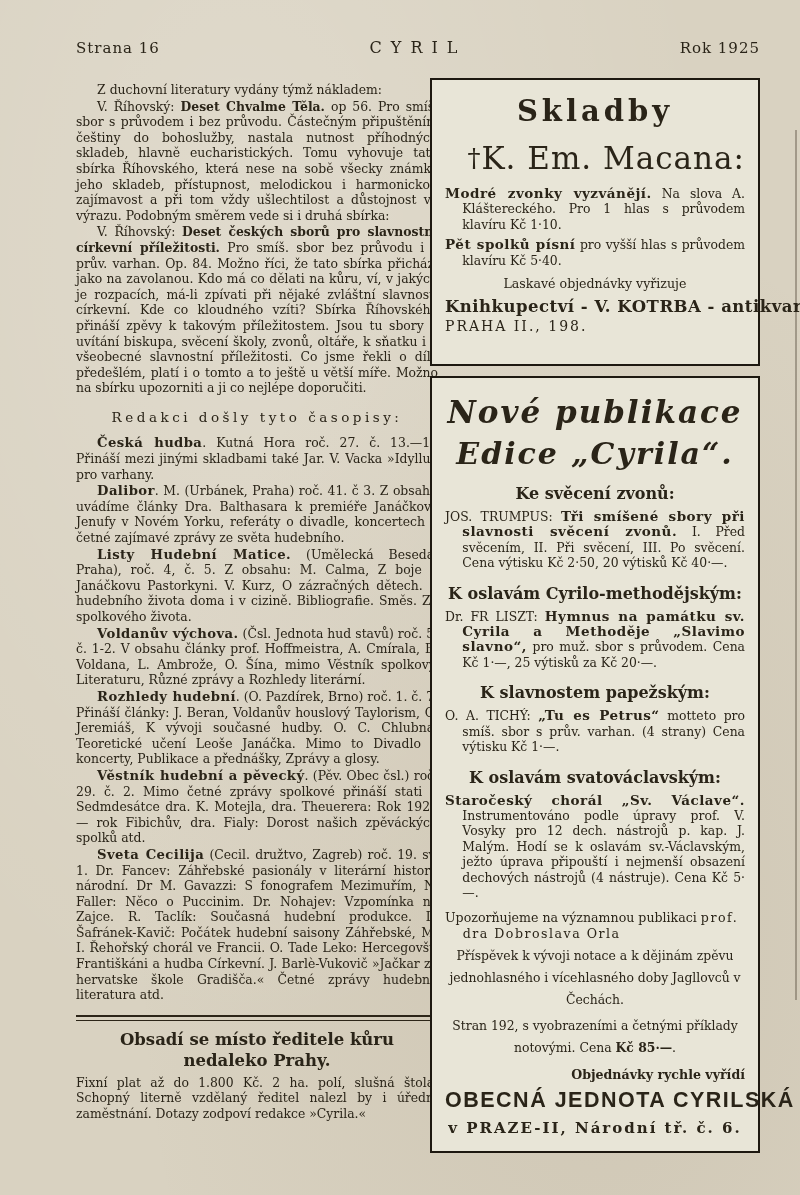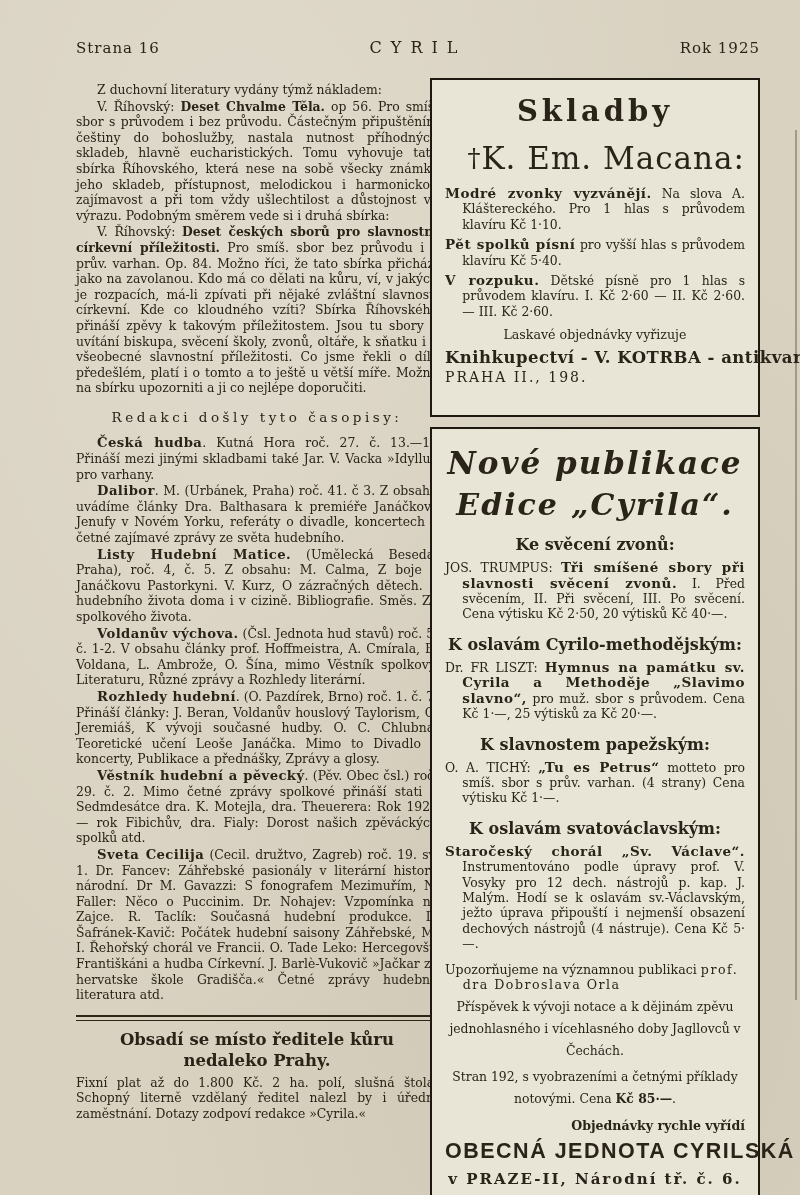--- a/index.html
+++ b/index.html
@@ -99,21 +99,20 @@
   </div>
 
   <div class="rightcol">
 
     <div class="adbox box1">
       <div class="skladby-title">Skladby</div>
       <div class="macana"><span class="cross">†</span><span>K. Em. Macana:</span></div>
 
       <p class="ad-item"><b>Modré zvonky vyzvánějí.</b><span> Na slova A. Kláštereckého. Pro 1 hlas s průvodem klavíru Kč 1·10.</span></p>
       <p class="ad-item"><b>Pět spolků písní</b><span> pro vyšší hlas s průvodem klavíru Kč 5·40.</span></p>
-      <p class="ad-item"><b>V rozpuku.</b><span> Dětské písně pro 1 hlas s průvodem klavíru. I. Kč 2·60 — II. Kč 2·60. — III. Kč 2·60.</span></p>
 
       <p class="center-note">Laskavé objednávky vyřizuje</p>
       <div class="seller">Knihkupectví - V. KOTRBA - antikvariát</div>
       <div class="praha">PRAHA II., 198.</div>
     </div>
 
     <div class="adbox box2">
       <div class="npub1">Nové publikace</div>
       <div class="npub2">Edice „Cyrila“.</div>
 

